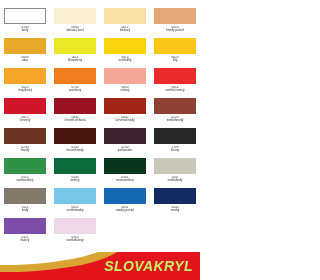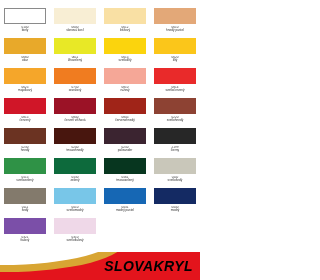--- a/index.html
+++ b/index.html
@@ -105,21 +105,21 @@
     width: 128px;
     height: 31px;
     background: #ffffff;
     border-bottom-right-radius: 118px 31px;
   }
   #brand-wordmark {
     position: absolute;
     right: 7px;
     top: 50%;
     transform: translateY(-50%);
-    color: #000000;
+    color: #bef264;
     font-family: "Liberation Sans", sans-serif;
     font-weight: bold;
     font-size: 14px;
     letter-spacing: 0.4px;
     font-style: italic;
   }
 </style>
 </head>
 <body>
 

